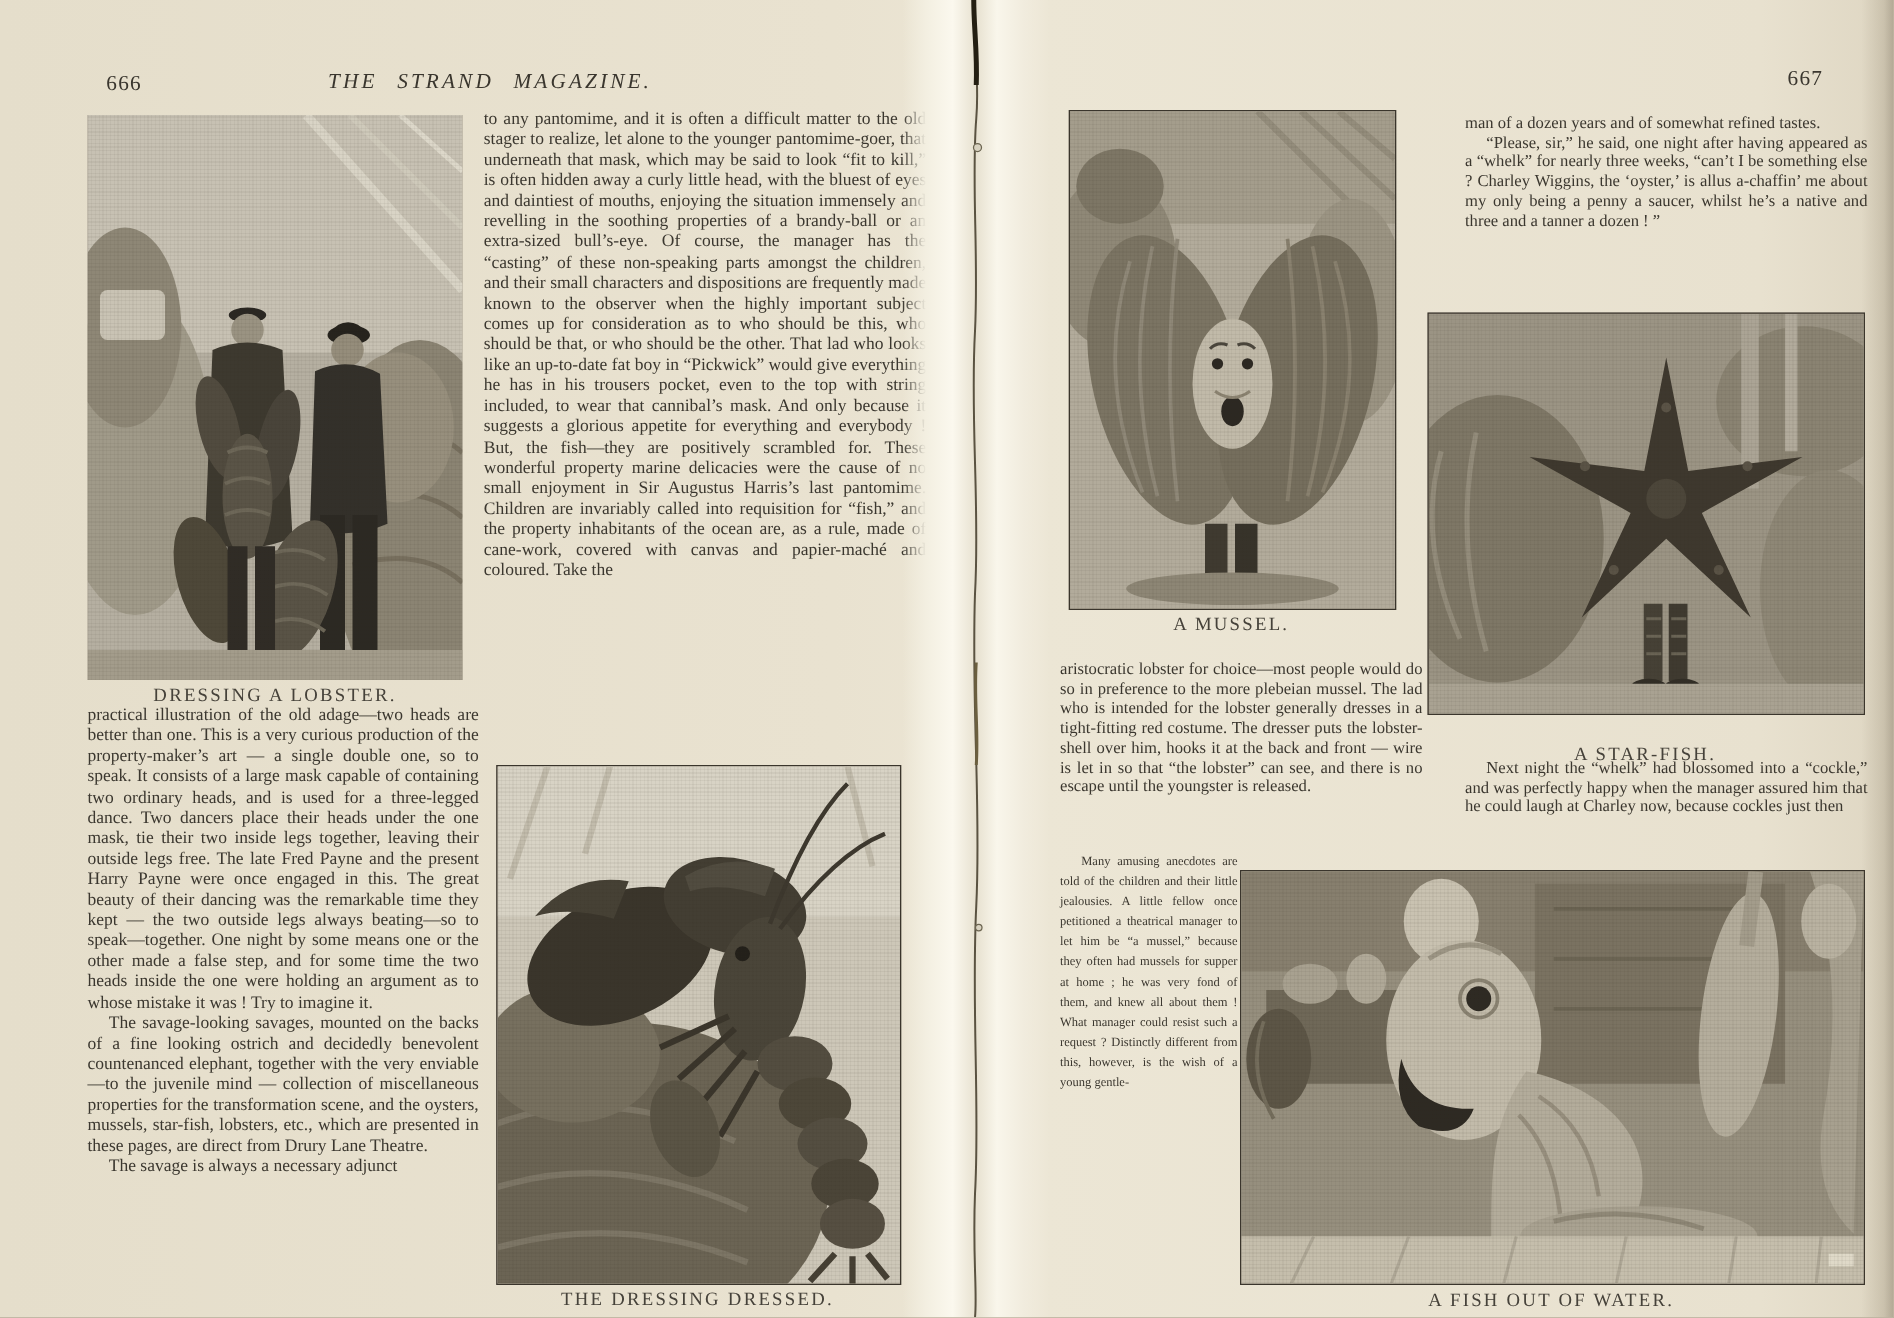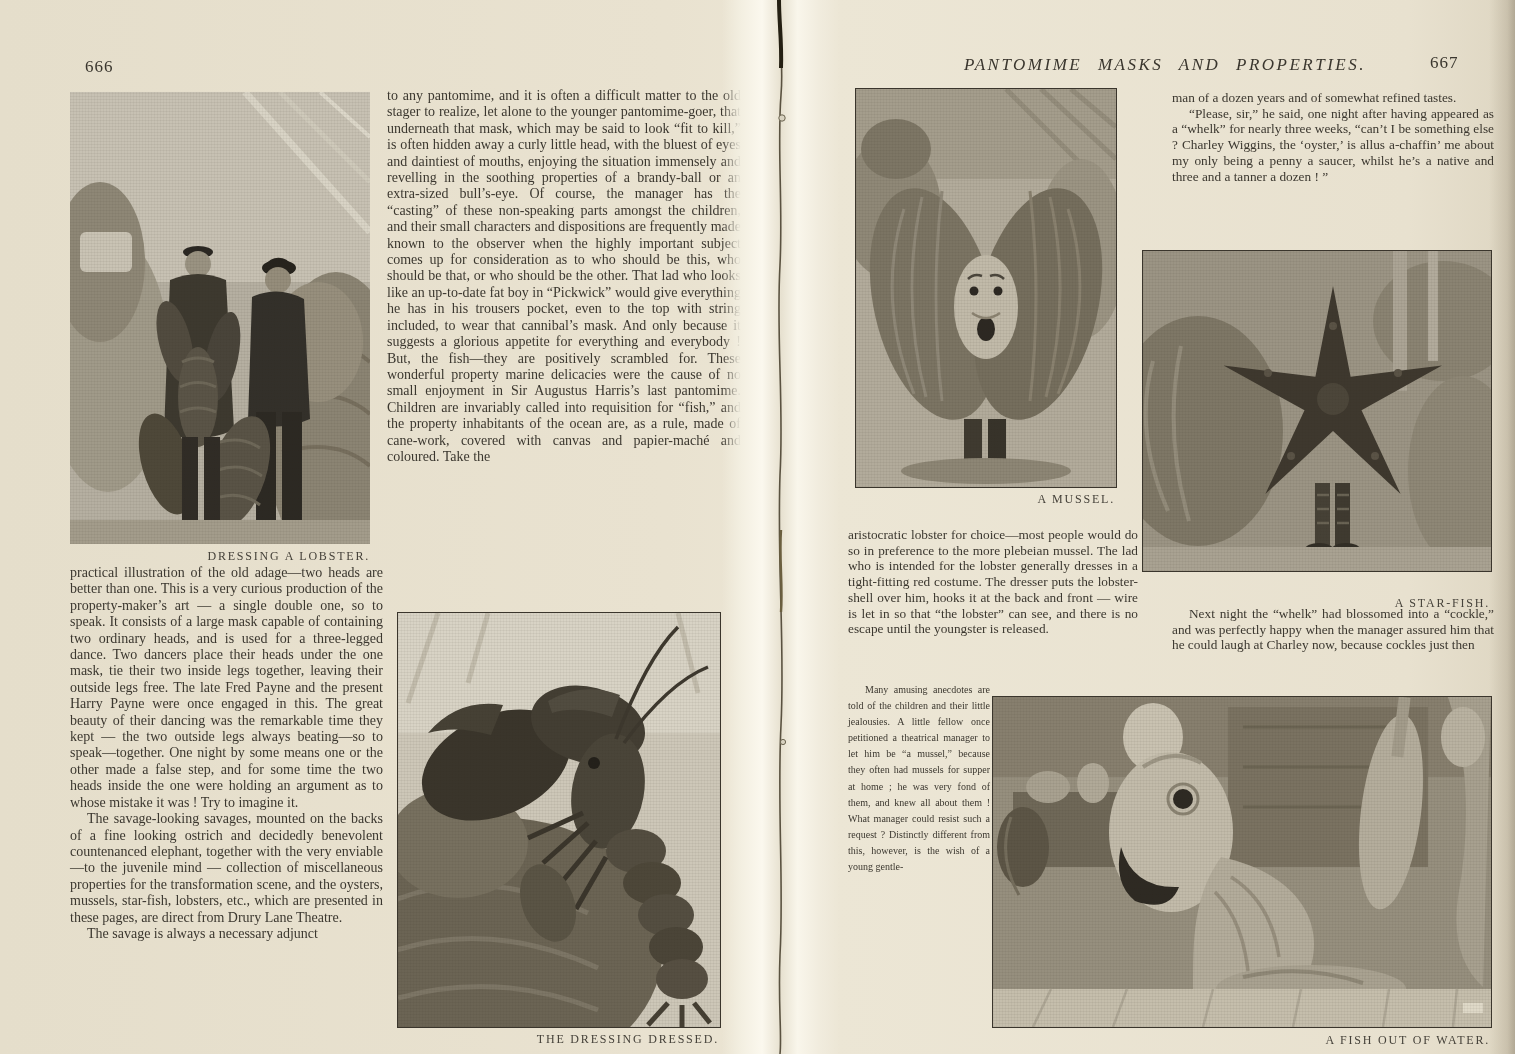--- a/index.html
+++ b/index.html
@@ -9,41 +9,42 @@
     font-family:"Liberation Serif","DejaVu Serif",serif;color:#38342c;
   }
   .page{position:absolute;inset:0;}
   .hdr-num{position:absolute;font-size:17px;letter-spacing:1px;color:#3a362e;}
   .hdr-title{position:absolute;font-style:italic;font-size:17px;letter-spacing:2.5px;word-spacing:9px;text-align:center;color:#3a362e;white-space:nowrap;}
   .body-text{position:absolute;text-align:justify;font-size:14px;line-height:16.4px;color:#3b372f;}
   .body-text p{margin:0;}
   .body-text p.ind{text-indent:17px;}
   .rp{font-size:13.3px;line-height:15.7px;}
   .narrow{font-size:10px;line-height:16.1px;}
-  .caption{position:absolute;text-align:right;font-size:12px;letter-spacing:1.8px;color:#46423a;}
+  .caption{position:absolute;text-align:center;font-size:15px;letter-spacing:1.8px;color:#46423a;}
   .photo{position:absolute;overflow:hidden;background:#aaa393;}
   .photo.framed{border:1px solid #3a352c;}
   .photo svg{display:block;width:100%;height:100%;}
   .ht{position:absolute;inset:0;pointer-events:none;
       background-image:repeating-linear-gradient(0deg,rgba(45,38,26,.055) 0 1px,rgba(0,0,0,0) 1px 3px),
                        repeating-linear-gradient(90deg,rgba(45,38,26,.045) 0 1px,rgba(0,0,0,0) 1px 3px);}
   .gutter{position:absolute;left:722px;top:0;width:118px;height:100%;
     background:linear-gradient(90deg,rgba(250,247,238,0) 0%,#f3efe1 16%,#fbf8ee 34%,#e7e1d0 50%,#f9f6eb 64%,#f1ecde 82%,rgba(250,247,238,0) 100%);}
   .gutter svg{display:block;width:100%;height:100%;}
   .edge-right{position:absolute;right:0;top:0;width:26px;height:100%;
     background:linear-gradient(90deg,rgba(110,96,72,0) 0%,rgba(110,96,72,.18) 70%,rgba(84,72,52,.32) 100%);}
 </style>
 </head>
 <body>
 
 <div class="scan">
 
   <div class="page">
 
     <div class="hdr-num" style="left:85px;top:57px;">666</div>
+    <div class="hdr-title" style="left:72px;width:640px;top:55px;">THE STRAND MAGAZINE.</div>
 
     <div class="photo" style="left:70px;top:92px;width:300px;height:452px;">
       <svg viewBox="0 0 300 452" preserveAspectRatio="none">
         <rect width="300" height="452" fill="#b5afa1"></rect>
         <rect width="300" height="190" fill="#c7c1b3"></rect>
         <path d="M175 0 L300 140" stroke="#d9d4c6" stroke-width="7" fill="none"></path>
         <path d="M210 0 L300 90" stroke="#cfcabb" stroke-width="5" fill="none"></path>
         <path d="M250 0 L300 45" stroke="#ddd8ca" stroke-width="4" fill="none"></path>
         <ellipse cx="38" cy="270" rx="62" ry="130" fill="#a09a89"></ellipse>
         <ellipse cx="30" cy="170" rx="45" ry="80" fill="#8e8776"></ellipse>
@@ -125,21 +126,20 @@
       <path d="M57 0 C56 40 62 60 59 95 C55 145 61 205 58 265 C54 335 62 405 58 475 C55 565 63 645 59 725 C55 805 62 885 58 955 C56 1005 60 1035 58 1054" stroke="#4a4331" stroke-width="1.6" fill="none" opacity="0.9"></path>
       <path d="M57 0 C57 22 60 42 59 68" stroke="#241f12" stroke-width="4" fill="none"></path>
       <circle cx="60" cy="118" r="3.2" fill="#d8d2c0" stroke="#6b6450" stroke-width="1"></circle>
       <circle cx="61" cy="742" r="2.6" fill="#d8d2c0" stroke="#6b6450" stroke-width="1"></circle>
       <path d="M59 530 C57 560 61 585 59 612" stroke="#6b5f3f" stroke-width="2.4" fill="none"></path>
     </svg>
   </div>
 
   <div class="page">
 
-    <div class="hdr-title" style="left:900px;width:530px;top:55px;">PANTOMIME MASKS AND PROPERTIES.</div>
     <div class="hdr-num" style="left:1430px;top:53px;">667</div>
 
     <div class="photo framed" style="left:855px;top:88px;width:260px;height:398px;">
       <svg viewBox="0 0 260 398" preserveAspectRatio="none">
         <rect width="260" height="398" fill="#b2ab9b"></rect>
         <rect width="260" height="90" fill="#a49d8c"></rect>
         <path d="M150 0 L260 110 M185 0 L260 70 M215 0 L260 38" stroke="#948d7c" stroke-width="5" fill="none"></path>
         <ellipse cx="35" cy="120" rx="50" ry="70" fill="#8f8877"></ellipse>
         <ellipse cx="225" cy="160" rx="45" ry="90" fill="#9b9483"></ellipse>
         <ellipse cx="40" cy="60" rx="35" ry="30" fill="#7d7665"></ellipse>

